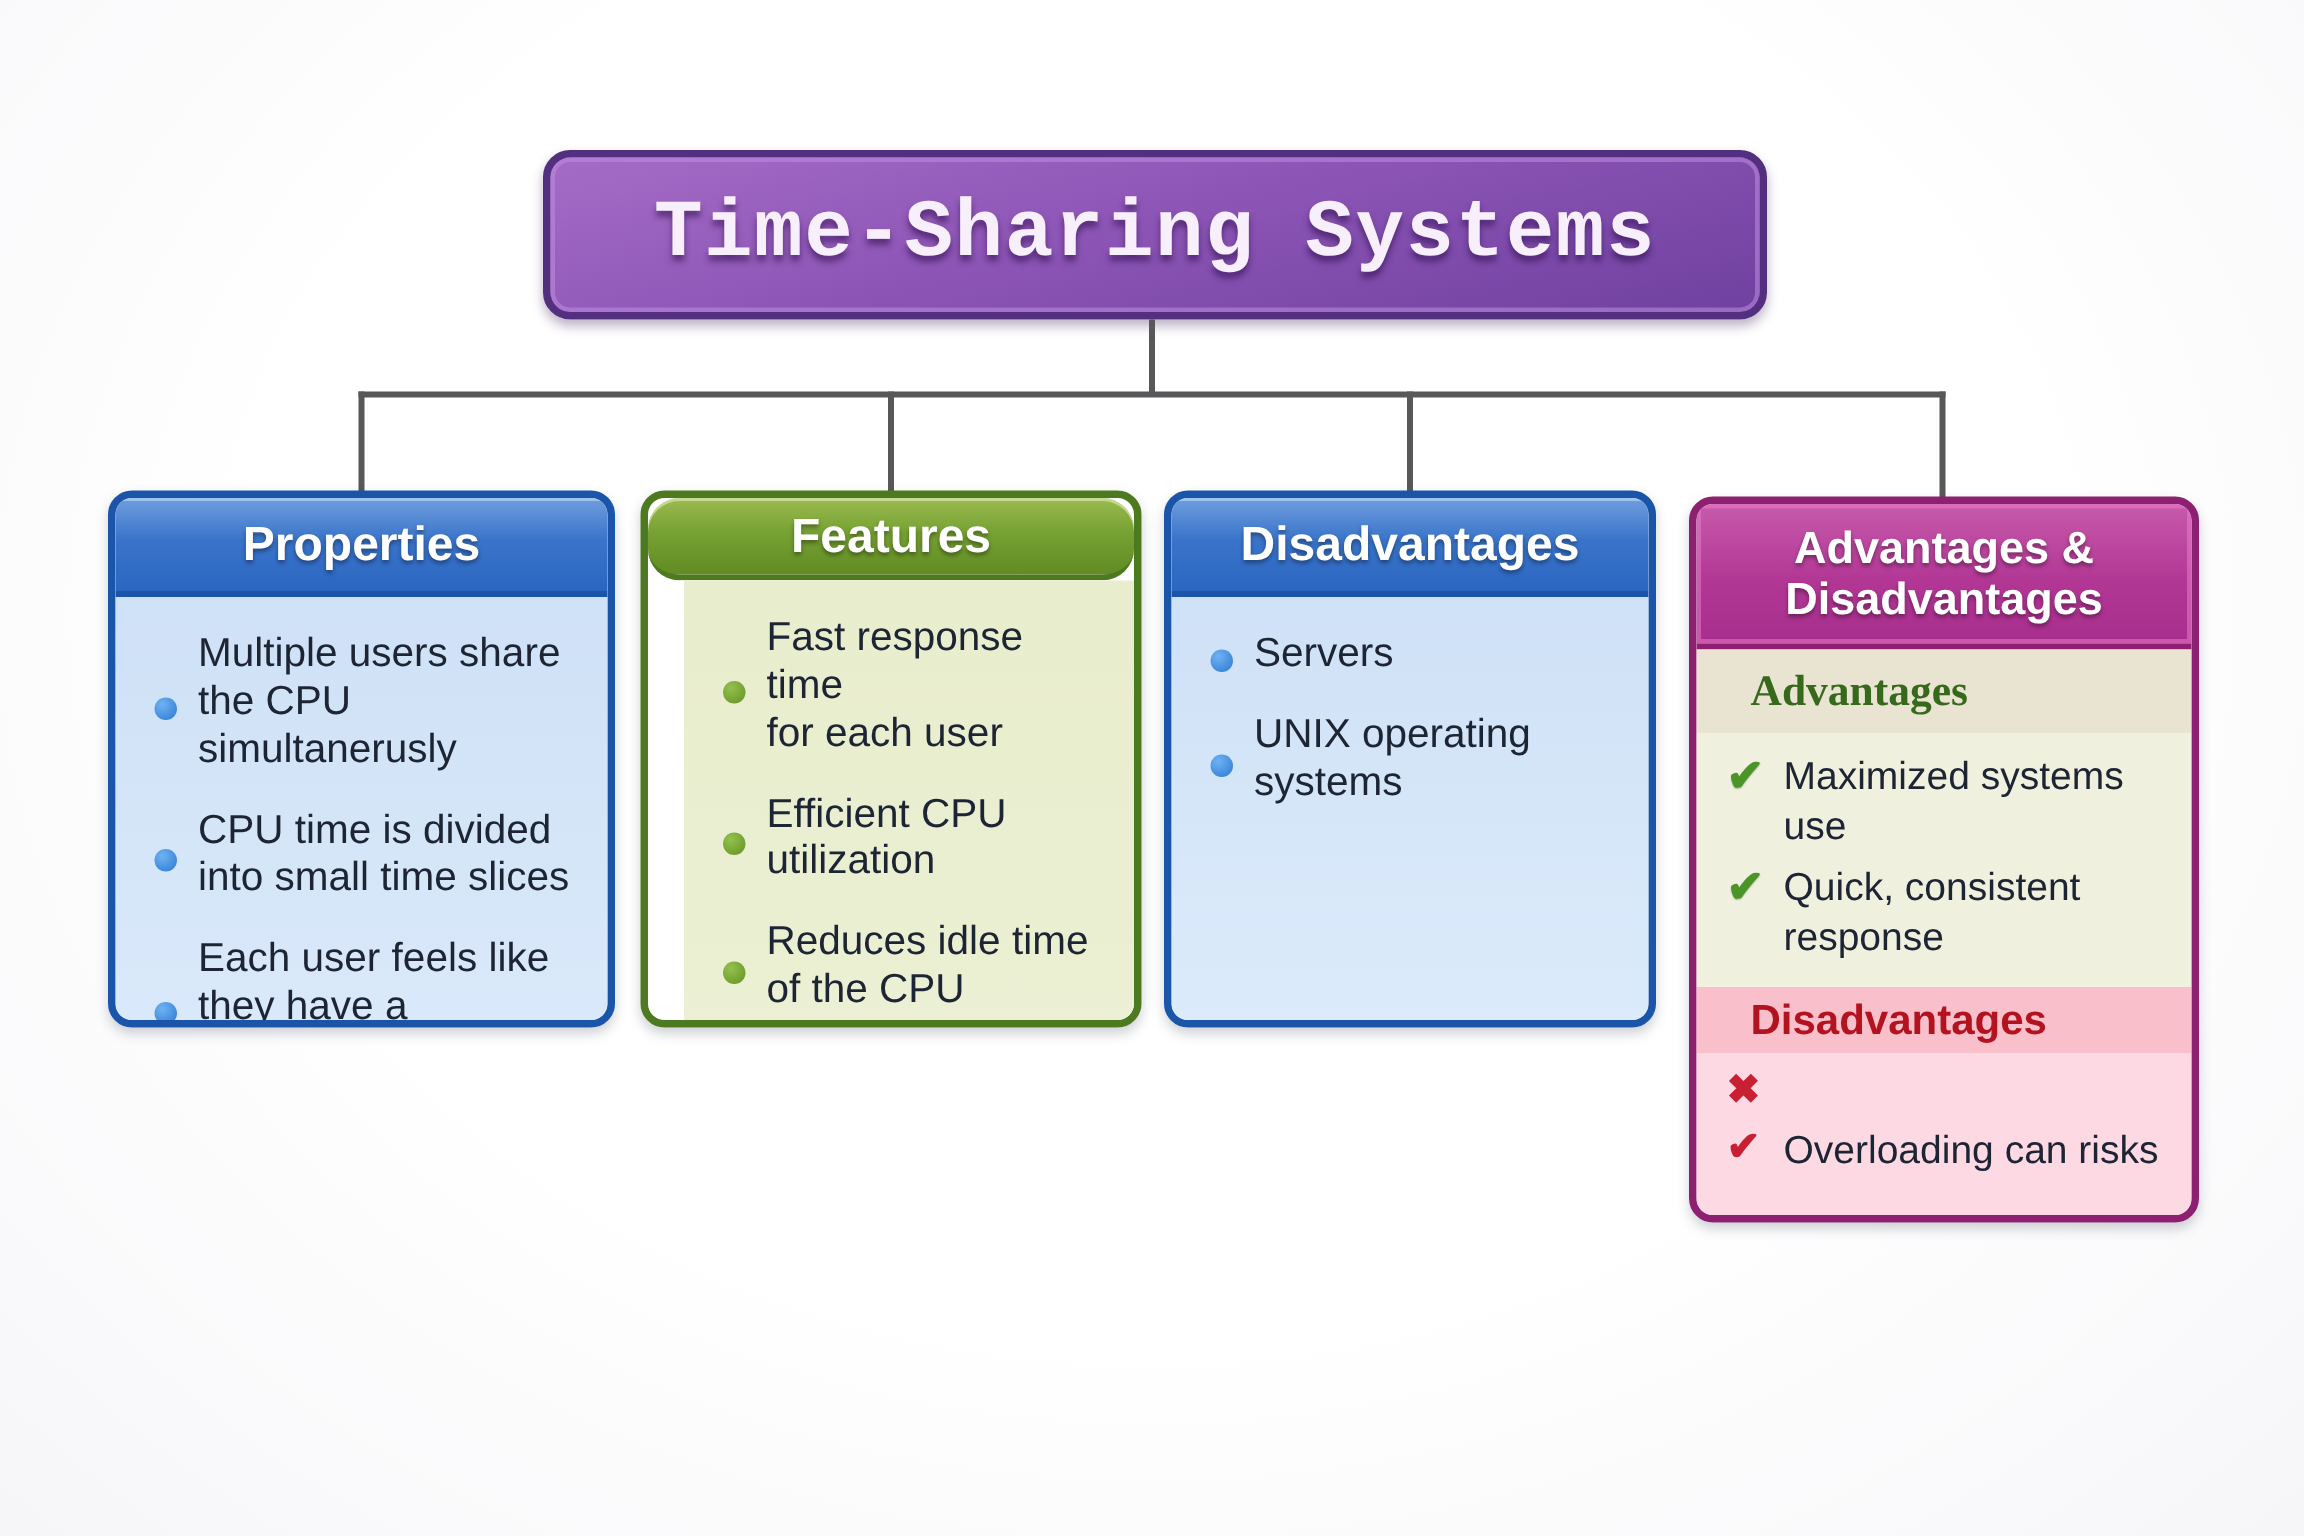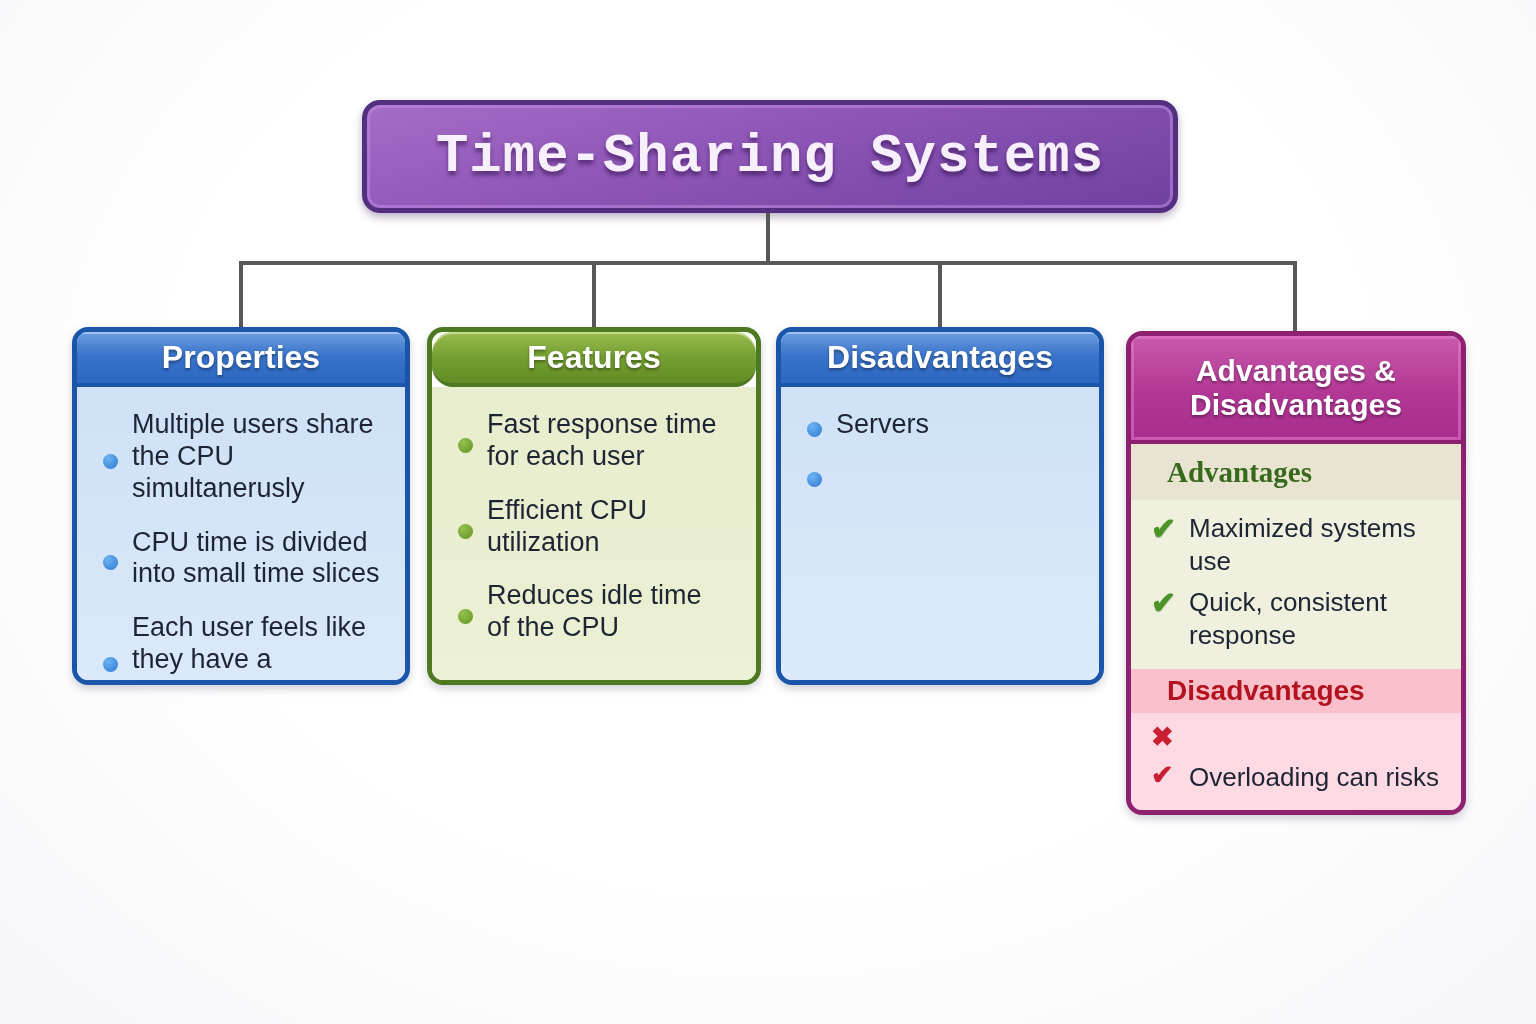--- a/index.html
+++ b/index.html
@@ -77,50 +77,50 @@
   .item-text {
     font-size: 27px;
     line-height: 1.18;
     color: var(--text);
     white-space: pre-line;
   }
 
   
   .box.blue { border: 5px solid var(--blue-border); }
   .box.blue .box-header {
-    height: 55px;
+    height: 66px;
     background: linear-gradient(180deg, var(--blue-header-top) 0%, #3a74ca 45%, var(--blue-header-bottom) 100%);
     box-shadow: inset 0 2px 0 rgba(200,225,255,0.55);
     border-bottom: 4px solid var(--blue-border);
   }
   .box.blue .box-body { background: linear-gradient(180deg, var(--blue-body) 0%, #dcebfb 100%); }
   .dot.blue-dot { background: radial-gradient(circle at 35% 30%, #6db2f2, var(--blue-bullet)); }
 
   
   .box.green { border: 5px solid var(--green-border); }
   .box.green .box-header {
     height: 55px;
     background: linear-gradient(180deg, var(--green-header-top) 0%, #76a133 45%, var(--green-header-bottom) 100%);
     box-shadow: inset 0 2px 0 rgba(225,240,190,0.6);
     border-bottom: 4px solid var(--green-border);
     border-radius: 21px;
   }
-  .box.green .box-body { background: linear-gradient(180deg, var(--green-body) 0%, #ecf0d4 100%); }
+  .box.green .box-body { background: linear-gradient(180deg, var(--green-body) 0%, #ecf0d4 100%); margin-left: 24px; }
   .dot.green-dot { background: radial-gradient(circle at 35% 30%, #93c14f, var(--green-bullet)); }
 
   
   #box-properties   { left: 72px;   top: 327px; width: 338px; height: 358px; }
   #box-features     { left: 427px;  top: 327px; width: 334px; height: 358px; }
   #box-applications { left: 776px;  top: 327px; width: 328px; height: 358px; }
   #box-advantages   { left: 1126px; top: 331px; width: 340px; height: 484px; }
 
   
   .box.pink { border: 5px solid var(--pink-border); }
   .box.pink .box-header {
-    height: 108px;
+    height: 97px;
     background: linear-gradient(180deg, var(--pink-header-top) 0%, #b23795 55%, var(--pink-header-bottom) 100%);
     box-shadow: inset 0 0 0 3px rgba(235,130,205,0.5);
     border-bottom: 4px solid var(--pink-border);
   }
   .box.pink .box-header .header-text { font-size: 30px; }
   .section-band {
     display: flex; align-items: center;
     padding-left: 36px;
   }
   .adv-band { height: 56px; background: var(--adv-band-bg); font-family: Liberation Serif, serif; }
@@ -214,20 +214,22 @@
     <header class="box-header">
       <span class="header-text">Disadvantages</span>
     </header>
     <div class="box-body">
       <div class="bullet-item">
         <span class="dot blue-dot"></span>
         <span class="item-text">Servers</span>
       </div>
       <div class="bullet-item">
         <span class="dot blue-dot"></span>
+        <span class="item-text">UNIX operating
+systems</span>
       </div>
     </div>
   </section>
 
   <section class="box pink" id="box-advantages">
     <header class="box-header">
       <span class="header-text">Advantages &amp;
 Disadvantages</span>
     </header>
 

